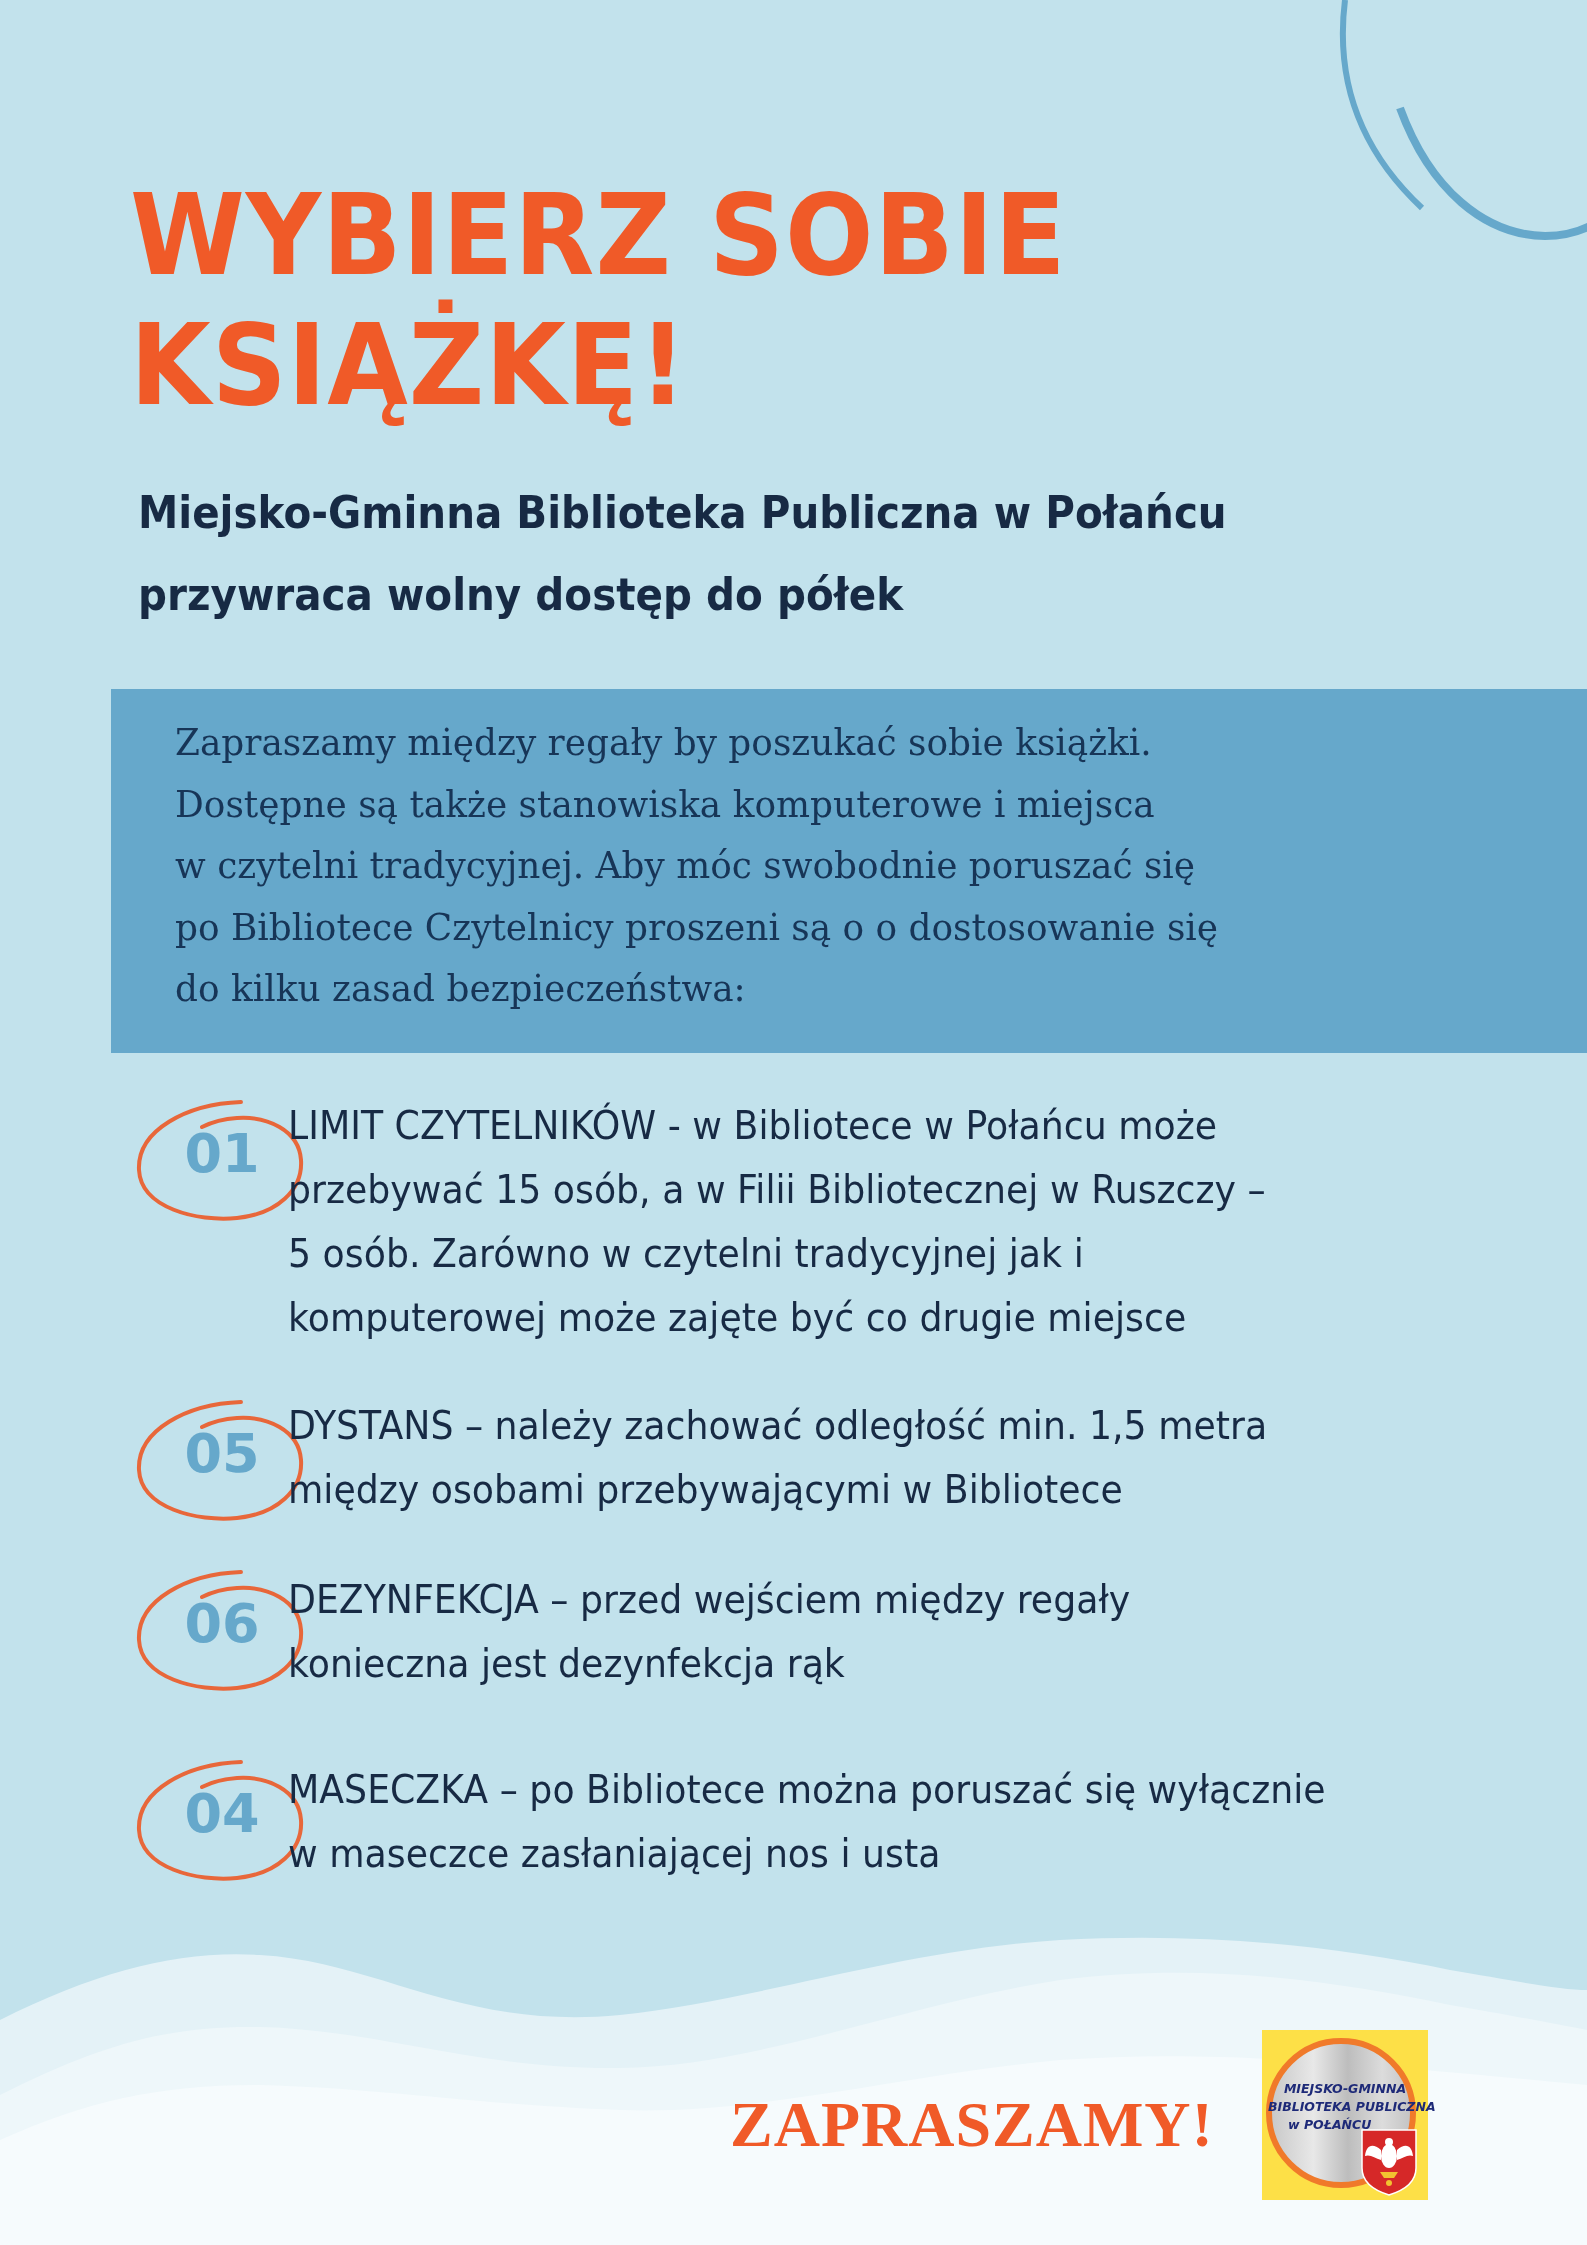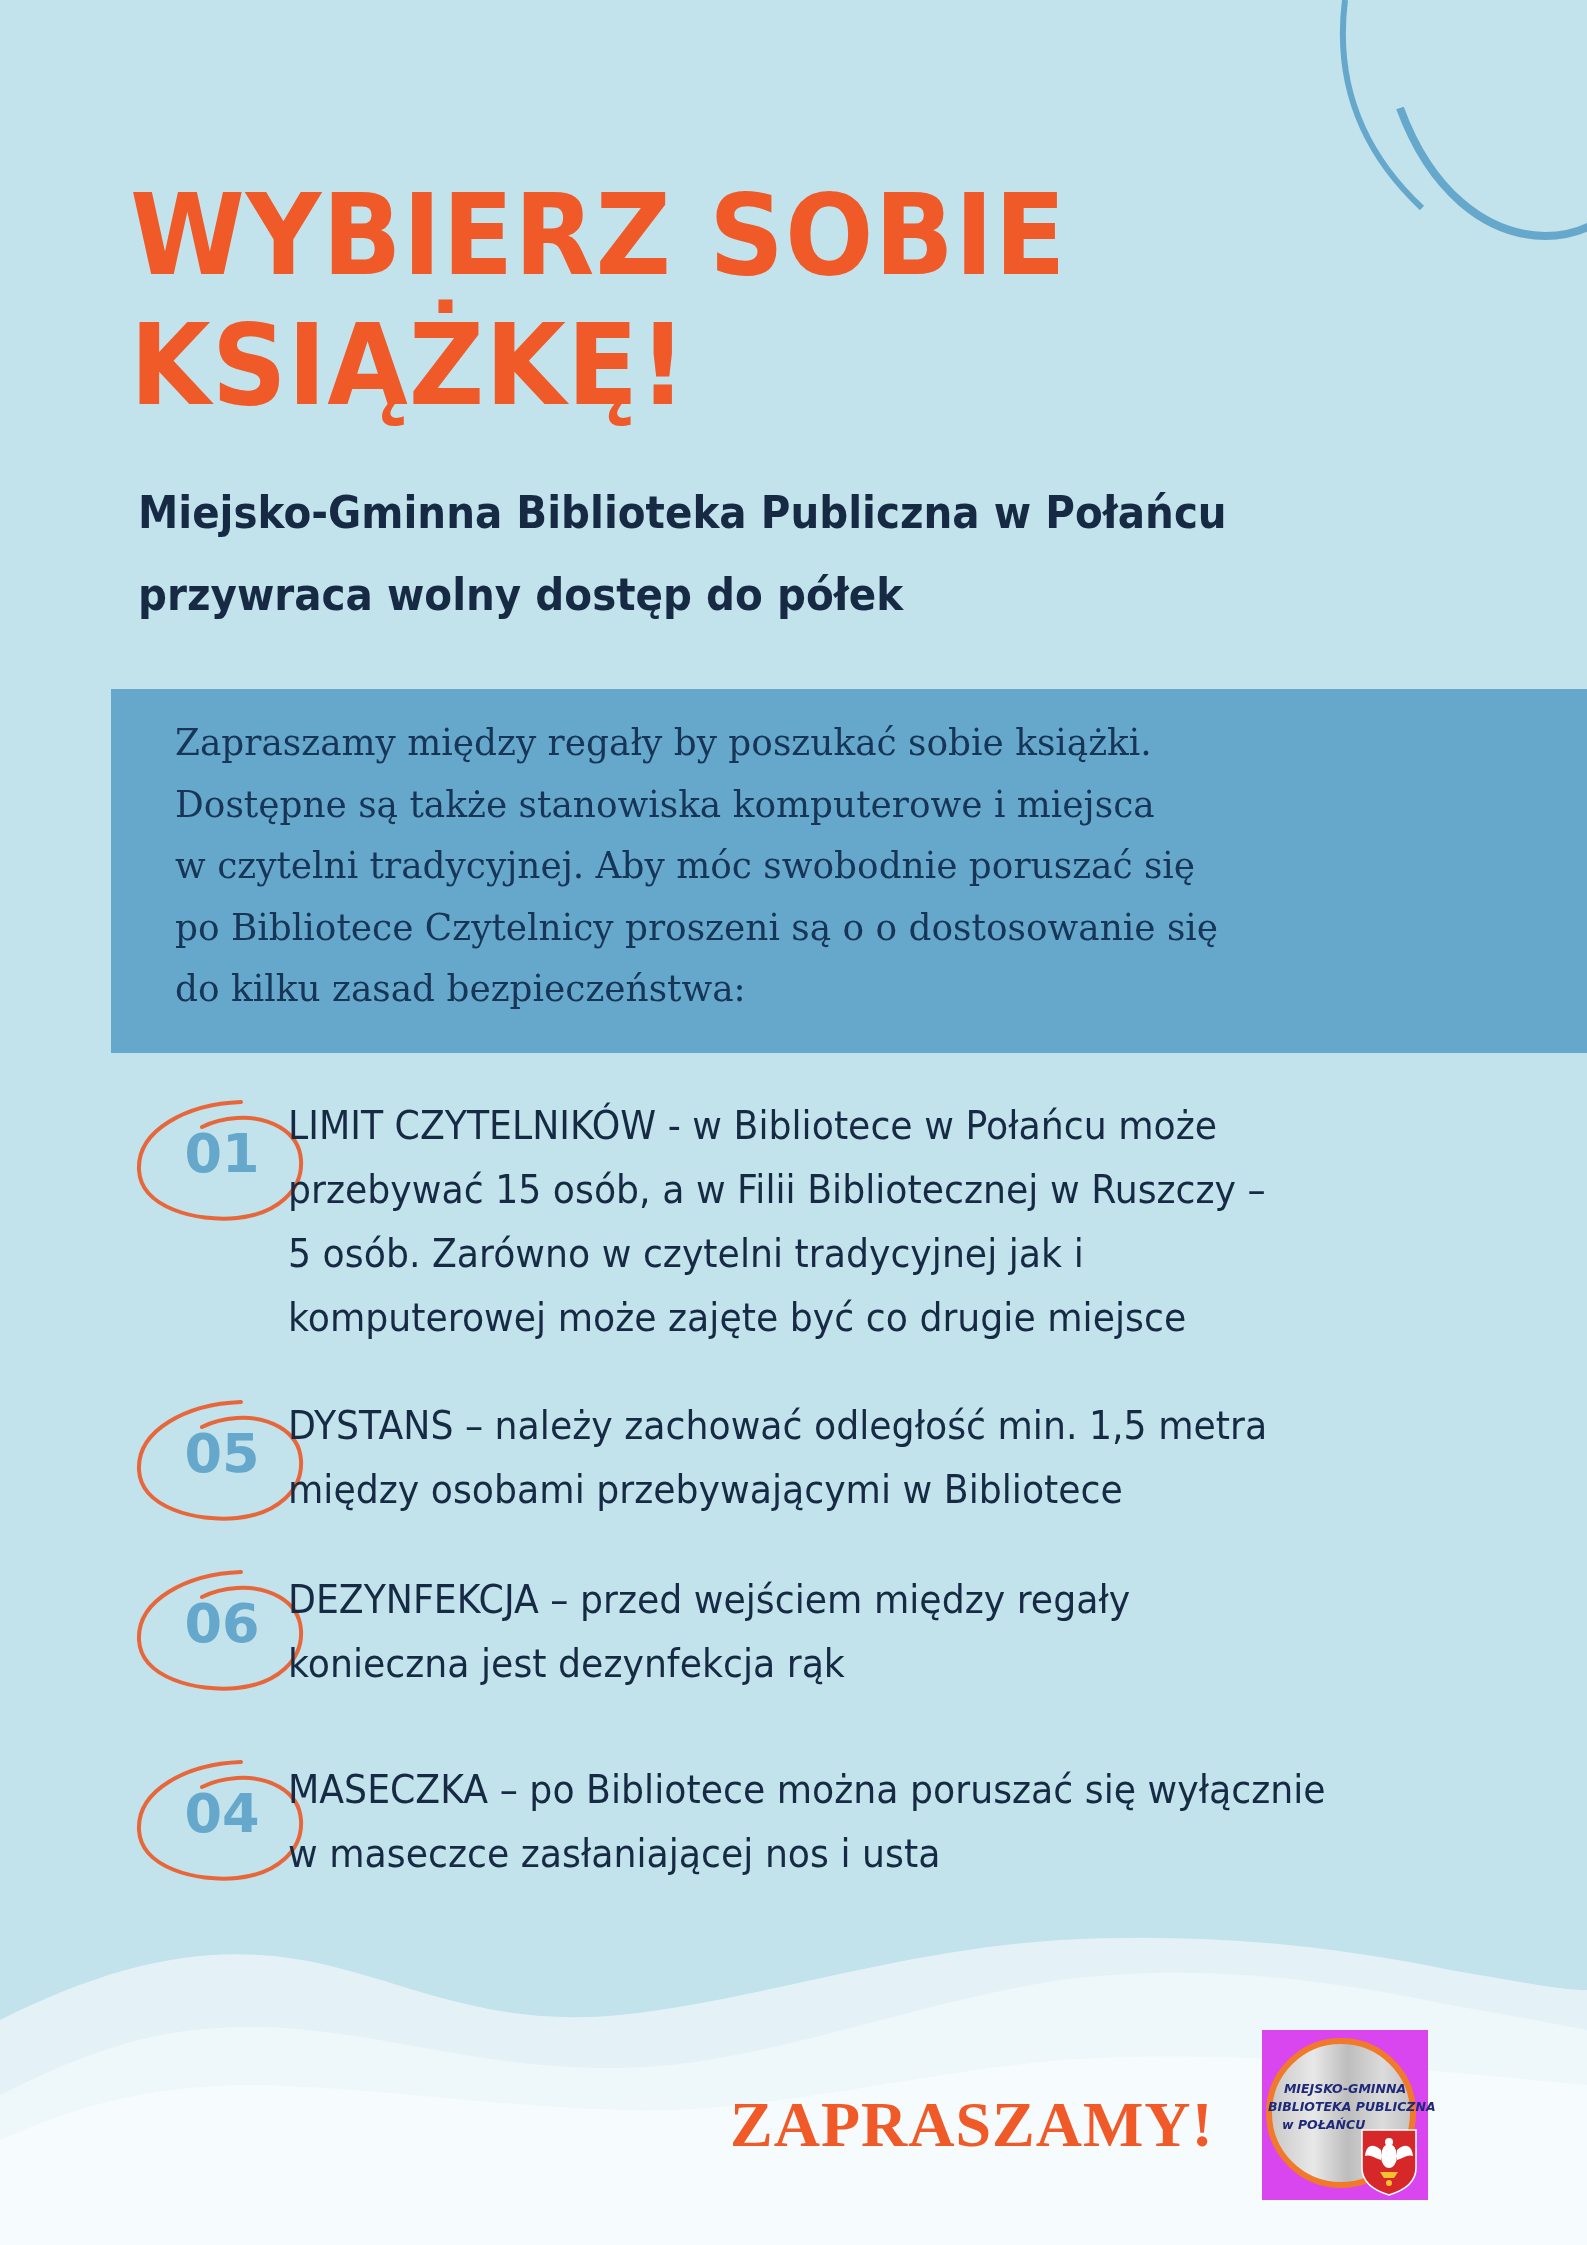--- a/index.html
+++ b/index.html
@@ -50,35 +50,35 @@
     }
     .rule-text span { display: block; white-space: nowrap; }
     .waves { position: absolute; left: 0; top: 1900px; width: 1587px; height: 345px; }
     .closing {
       position: absolute; left: 730px; top: 2090px; margin: 0;
       color: #f05a28; font-family: Liberation Serif, serif; font-weight: bold;
       font-size: 64px; line-height: 70px; letter-spacing: 1px;
     }
     .logo {
       position: absolute; left: 1262px; top: 2030px; width: 166px; height: 170px;
-      background: #d946ef;
+      background: #fde047;
     }
     .logo-ring {
       position: absolute; left: 4px; top: 8px; width: 150px; height: 150px;
       border-radius: 50%; border: 6px solid #f07a2a;
       background: linear-gradient(90deg, #c9c9c9, #e8e8e8 30%, #bdbdbd 55%, #dcdcdc 80%, #c4c4c4);
       box-sizing: border-box;
     }
     .logo-text {
       position: absolute; left: 6px; top: 50px; width: 154px; text-align: center;
       color: #1e2a78; font-family: "DejaVu Sans", sans-serif; font-style: italic;
       font-size: 12.5px; line-height: 18px; font-weight: bold;
     }
     .logo-text span { display: block; white-space: nowrap; }
-    .logo-text .loc { text-align: left; padding-left: 14px; }
+    .logo-text .loc { text-align: left; padding-left: 20px; }
     .crest { position: absolute; left: 98px; top: 98px; width: 58px; height: 68px; }
   </style>
 </head>
 <body>
 
 <svg class="deco-arcs" viewBox="0 0 337 300">
   <path d="M95 0 C 85 80, 110 150, 172 208" stroke="#66a8cb" stroke-width="6" fill="none" stroke-linecap="butt"></path>
   <path d="M150 108 C 180 190, 235 235, 295 236 C 315 236, 328 232, 340 226" stroke="#66a8cb" stroke-width="8" fill="none"></path>
 </svg>
 

